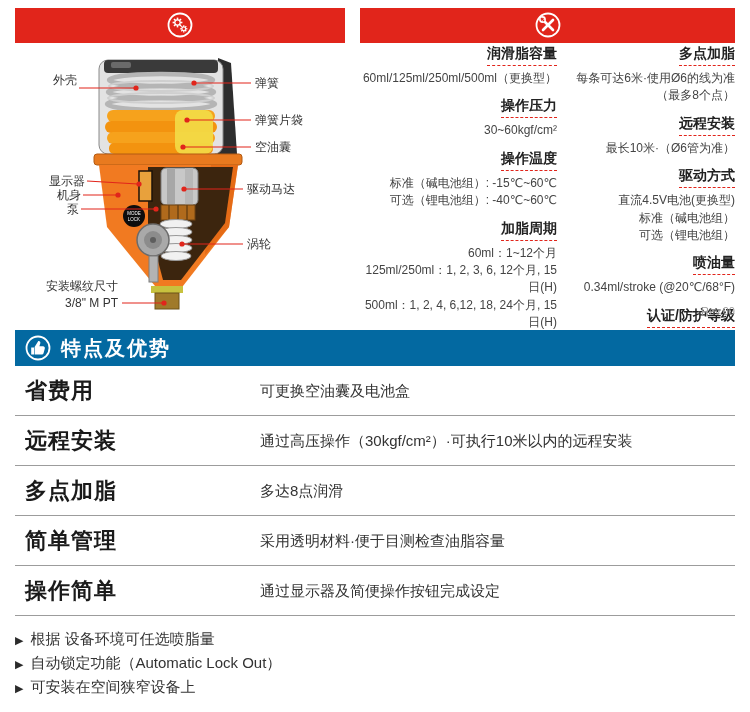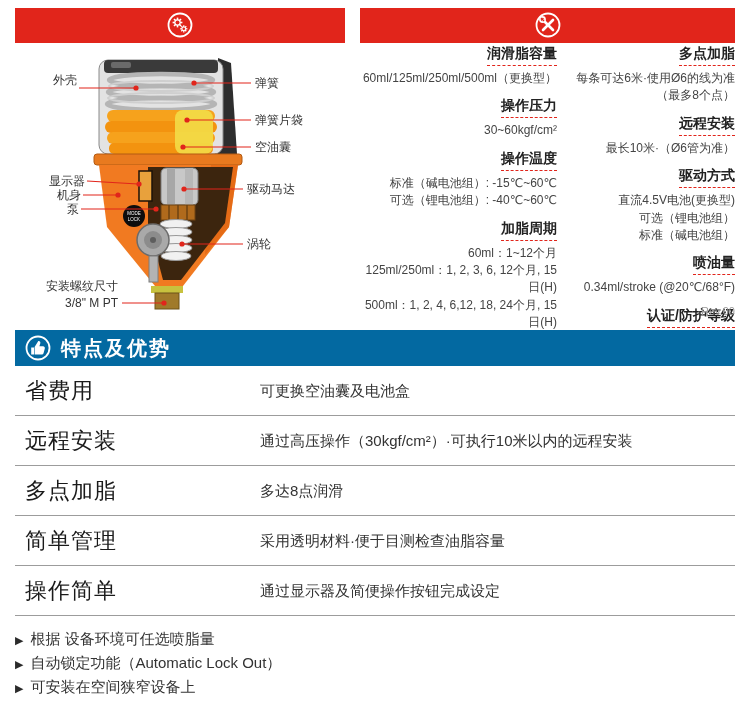--- a/index.html
+++ b/index.html
@@ -28,21 +28,21 @@
                 border-bottom:1px dashed #e1251b; padding-bottom:2px; margin-bottom:4px; }
   .spec-line { font-size:12px; color:#444; line-height:1.45; }
   .rev { position:absolute; right:0; top:297px; font-size:11px; color:#999; }
 
   
   .features { position:absolute; left:15px; top:330px; width:720px; }
   .features .banner-full { position:relative; height:36px; background:#0369a1; display:flex; align-items:center; gap:10px; padding:0 10px; }
   .features .banner-full .btitle { color:#fff; font-size:20px; font-weight:bold; letter-spacing:2px; }
   .frow { display:flex; align-items:center; min-height:50px; border-bottom:1px solid #9c9c9c; }
   .frow:last-child { border-bottom:none; min-height:93px; }
-  .fname { width:245px; padding-left:10px; font-size:22px; font-weight:normal; color:#1a1a1a; letter-spacing:1px; }
+  .fname { width:245px; padding-left:10px; font-size:22px; font-weight:bold; color:#1a1a1a; letter-spacing:1px; }
   .fdesc { flex:1; font-size:15px; color:#333; line-height:1.6; }
   .bullet-line { display:flex; align-items:baseline; gap:7px; }
   .tri { font-size:11px; color:#2b2b2b; }
 </style>
 </head>
 <body>
 
 <div class="page">
 
   <div class="panel-left">
@@ -220,22 +220,22 @@
           <div class="spec-line">每条可达6米·使用Ø6的线为准</div>
           <div class="spec-line">（最多8个点）</div>
         </div>
         <div class="spec-block">
           <div class="spec-title">远程安装</div>
           <div class="spec-line">最长10米·（Ø6管为准）</div>
         </div>
         <div class="spec-block">
           <div class="spec-title">驱动方式</div>
           <div class="spec-line">直流4.5V电池(更换型)</div>
+          <div class="spec-line">标准（碱电池组）</div>
           <div class="spec-line">可选（锂电池组）</div>
-          <div class="spec-line">标准（碱电池组）</div>
         </div>
         <div class="spec-block">
           <div class="spec-title">喷油量</div>
           <div class="spec-line">0.34ml/stroke (@20℃/68°F)</div>
         </div>
         <div class="spec-block">
           <div class="spec-title">认证/防护等级</div>
           <div class="spec-line">CE/IP54</div>
         </div>
       </div>

